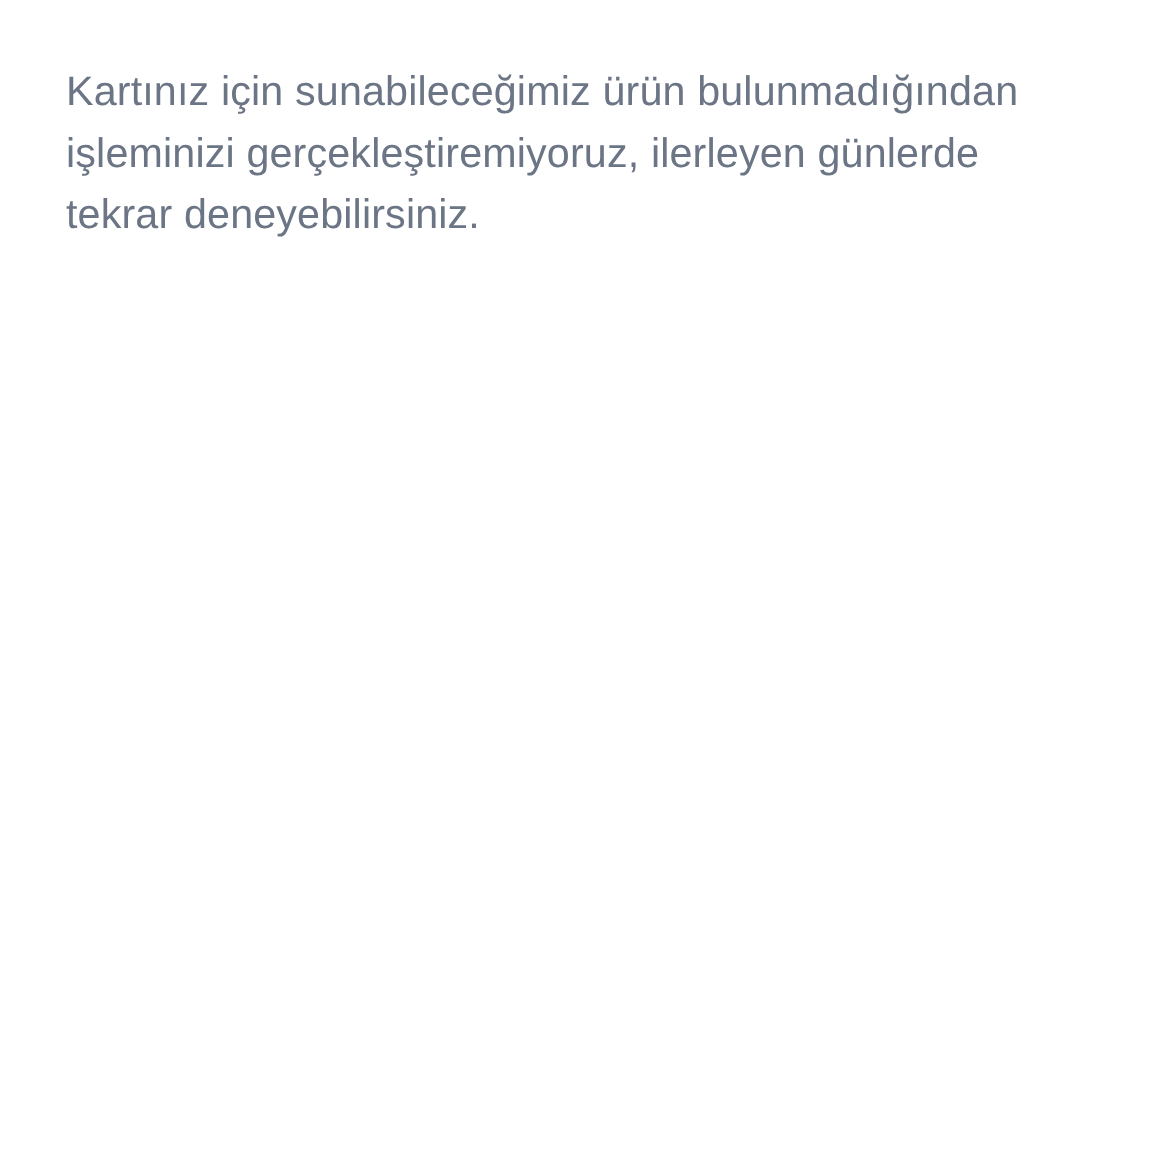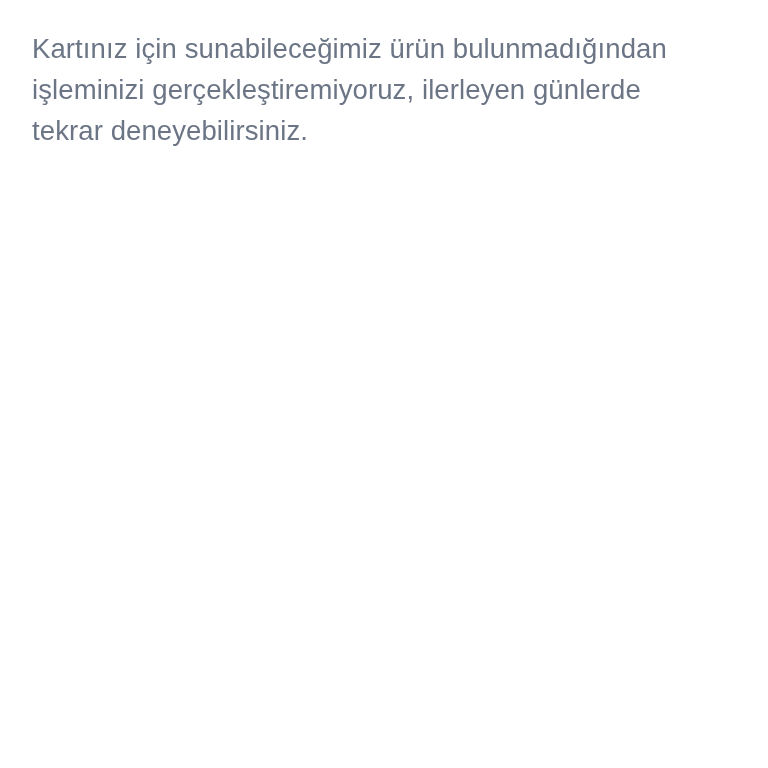--- a/index.html
+++ b/index.html
@@ -27,21 +27,21 @@
     width: 660px;
   }
   .message-text {
     font-family: "Liberation Sans", sans-serif;
     font-size: 27.5px;
     line-height: 41px;
     color: #6b7585;
     font-weight: 400;
     letter-spacing: 0.1px;
     white-space: pre-wrap;
-    margin: 0;
+    margin: 12px;
   }
 </style>
 </head>
 <body>
 
 <div class="screen">
   <div class="message-block">
     <p class="message-text">Kartınız için sunabileceğimiz ürün bulunmadığından işleminizi gerçekleştiremiyoruz, ilerleyen günlerde tekrar deneyebilirsiniz.</p>
   </div>
 </div>

